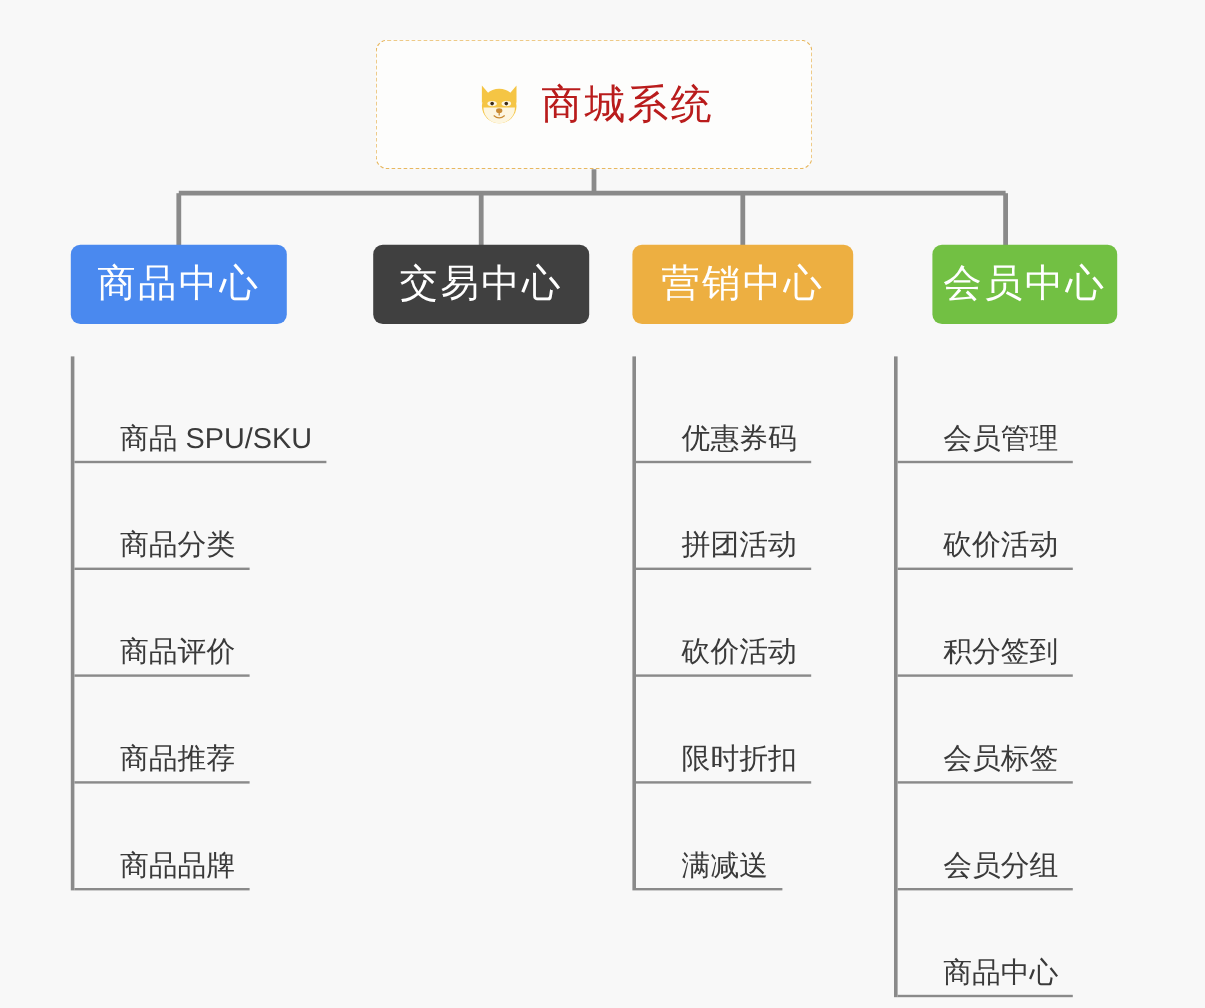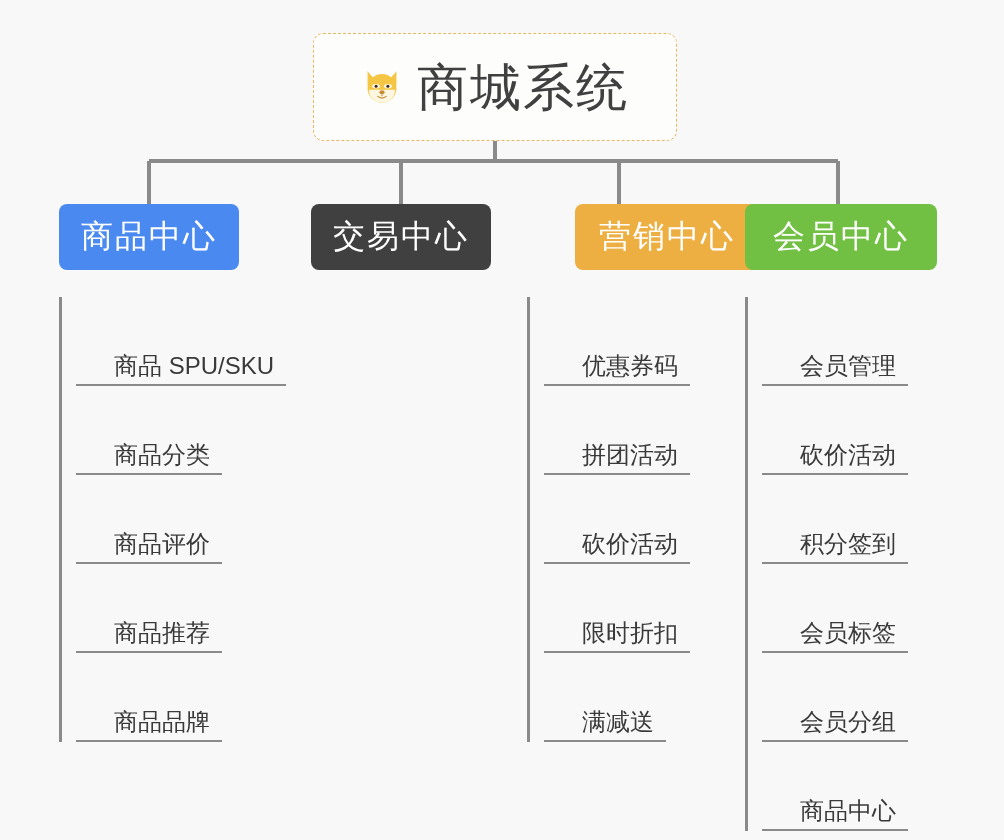--- a/index.html
+++ b/index.html
@@ -36,22 +36,22 @@
     justify-content: center;
     gap: 14px;
   }
   .root-emoji {
     font-size: 40px;
     line-height: 1;
     display: block;
   }
   .root-emoji svg { display: block; }
   .root-title {
-    font-size: 51px;
-    color: #404040;
+    font-size: 34px;
+    color: #b91c1c;
     letter-spacing: 2px;
     line-height: 1;
     white-space: nowrap;
     text-align: center;
   }
 
   
   .connectors {
     position: absolute;
     left: 0;
@@ -73,21 +73,21 @@
     display: flex;
     align-items: center;
     justify-content: center;
     color: #ffffff;
     font-size: 32px;
     letter-spacing: 2px;
   }
   .leaf-list {
     position: relative;
     margin-top: 27px;
-    padding-left: 14px;
+    padding-left: 0;
     border-left: 3px solid #8a8a8a;
   }
   .leaf-item {
     position: relative;
     height: 89px;
     display: flex;
     align-items: flex-end;
     box-sizing: border-box;
   }
   .leaf-label {
@@ -99,23 +99,23 @@
     line-height: 1;
     box-sizing: border-box;
   }
 
   
   .branch-1 { left: 59px; }
   .branch-1 .branch-header { width: 180px; background: #4a89ef; }
   .branch-2 { left: 311px; }
   .branch-2 .branch-header { width: 180px; background: #404040; }
   .branch-3 { left: 527px; }
-  .branch-3 .branch-header { width: 184px; background: #edaf41; margin-left: 48px; }
+  .branch-3 .branch-header { width: 184px; background: #edaf41; }
   .branch-4 { left: 745px; }
-  .branch-4 .branch-header { width: 192px; background: #72c043; }
+  .branch-4 .branch-header { width: 154px; background: #72c043; margin-left: 32px; }
 </style>
 </head>
 <body>
 
 <div id="mindmap">
 
   <svg class="connectors" viewBox="0 0 1004 840" width="1004" height="840" xmlns="http://www.w3.org/2000/svg">
 
     <line x1="495" y1="141" x2="495" y2="161" stroke="#8a8a8a" stroke-width="4"></line>
 

